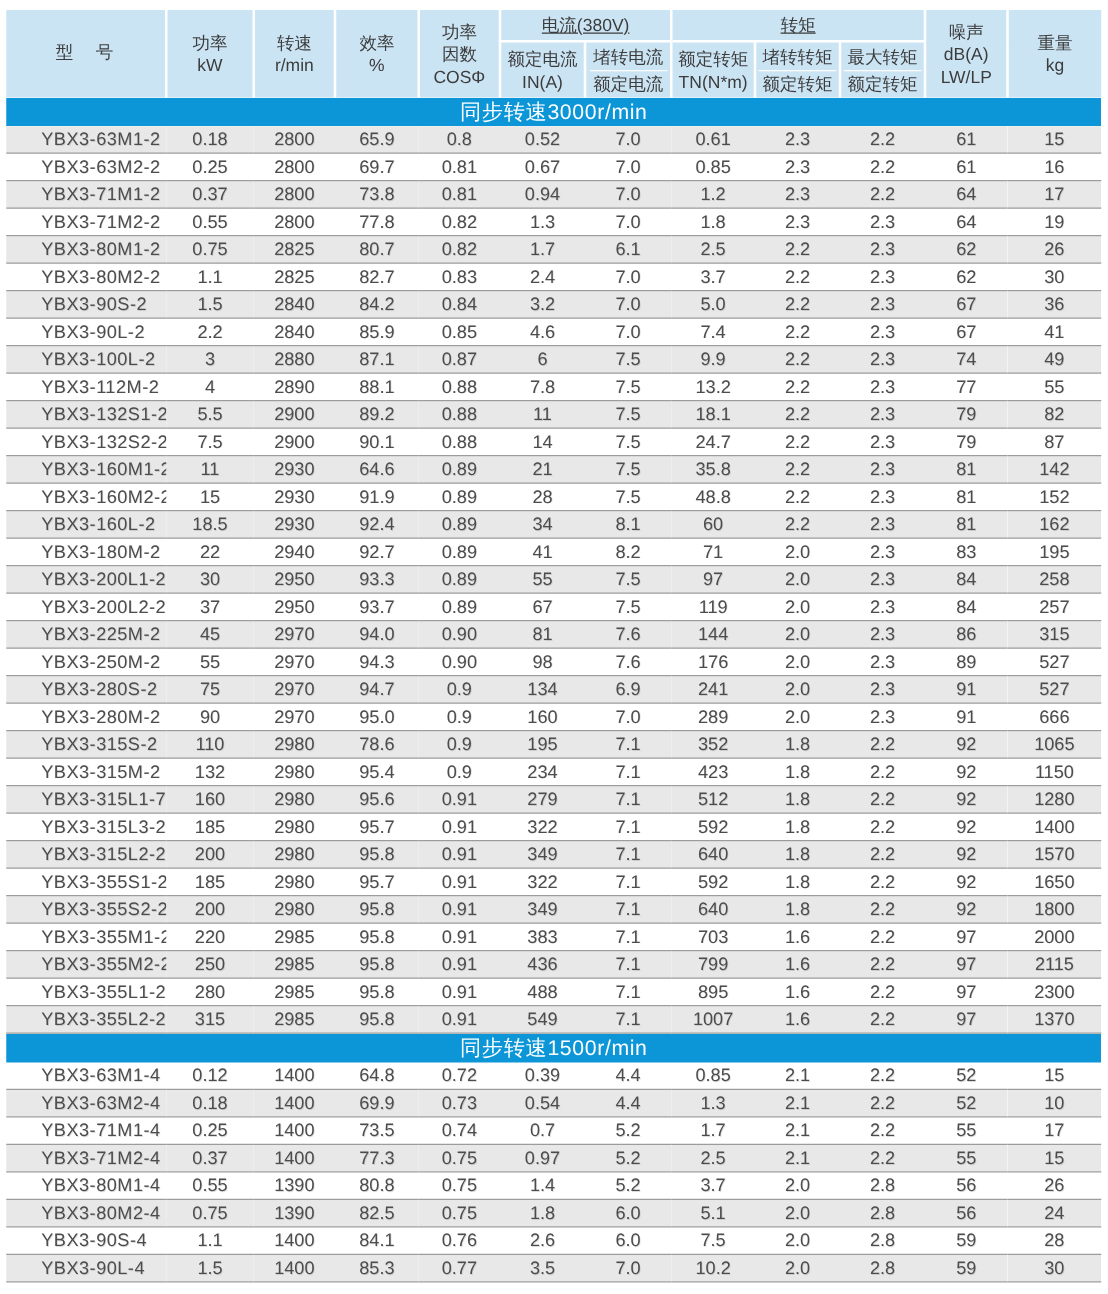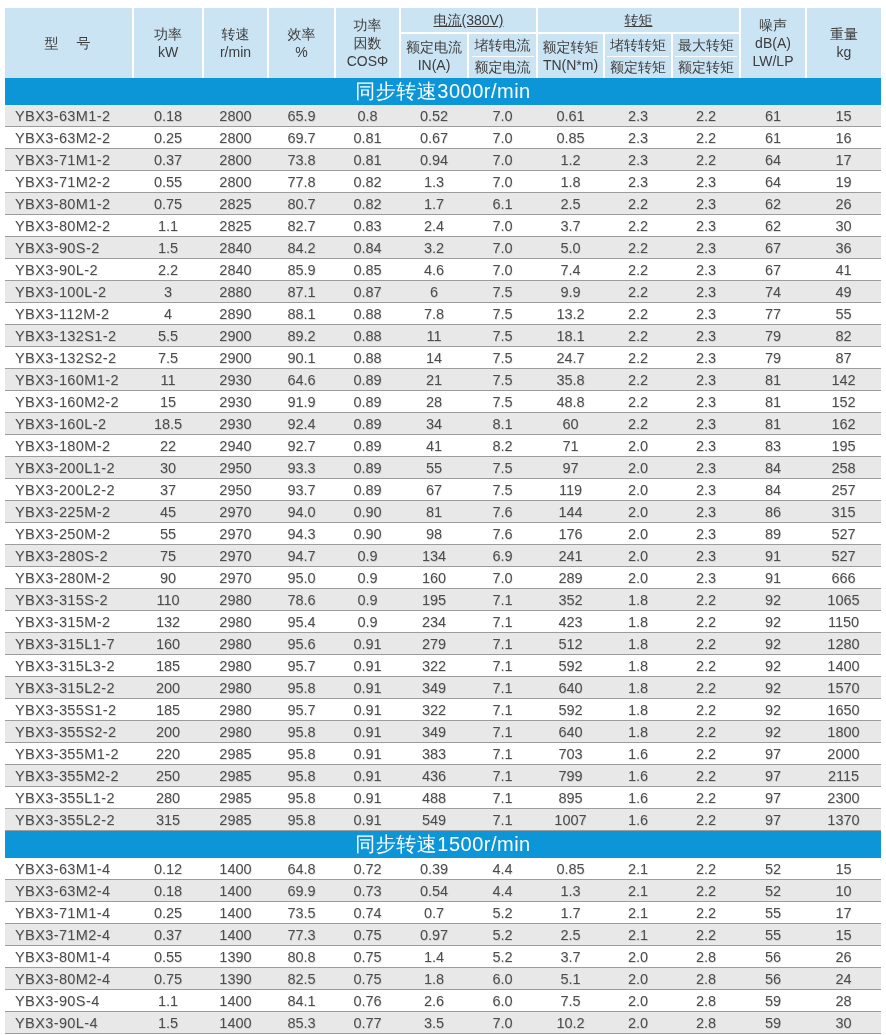--- a/index.html
+++ b/index.html
@@ -21,21 +21,21 @@
     text-align: center;
     vertical-align: middle;
     padding: 2px 0;
     border-left: 2px solid #fff;
   }
   thead tr:first-child th:first-child { border-left: none; }
   th.group { height: 20px; border-bottom: 2px solid #fff; text-decoration: underline; }
   th.span-all { height: 64px; }
   th.sub { height: 40px; }
   .hline { display: block; }
-  .model-head { letter-spacing: 2px; }
+  .model-head { letter-spacing: 2px; font-family: Liberation Serif, serif; }
   .frac .den {
     display: inline-block;
     border-top: 1px solid #fdfdfd;
     padding-top: 1px;
     margin-top: 1px;
     min-width: 62px;
   }
 
   
   tbody td {
@@ -44,31 +44,31 @@
     color: #4c4c4c;
     text-align: center;
     padding: 0;
     border-bottom: 1px solid #9c9c9c;
     text-shadow: 0.6px 0.6px 0 rgba(120,120,120,0.25);
     overflow: hidden;
     white-space: nowrap;
   }
   tr.shade td { background: #e8e8e8; }
   tr.plain td { background: #ffffff; }
-  td.model { text-align: left; padding-left: 10px; letter-spacing: 0.4px; }
+  td.model { text-align: left; padding-left: 28px; letter-spacing: 0.4px; }
   tr.uline td:not(.model) {
     text-decoration-color: #8f8f8f;
     text-underline-offset: 2px;
   }
 
   
   tr.band td {
     background: #0c96d8;
     color: #ffffff;
-    font-size: 20px;
+    font-size: 17px;
     height: 18px;
     text-align: center;
     border-bottom: none;
     text-shadow: none;
     letter-spacing: 0.5px;
   }
 </style>
 </head>
 <body>
 

